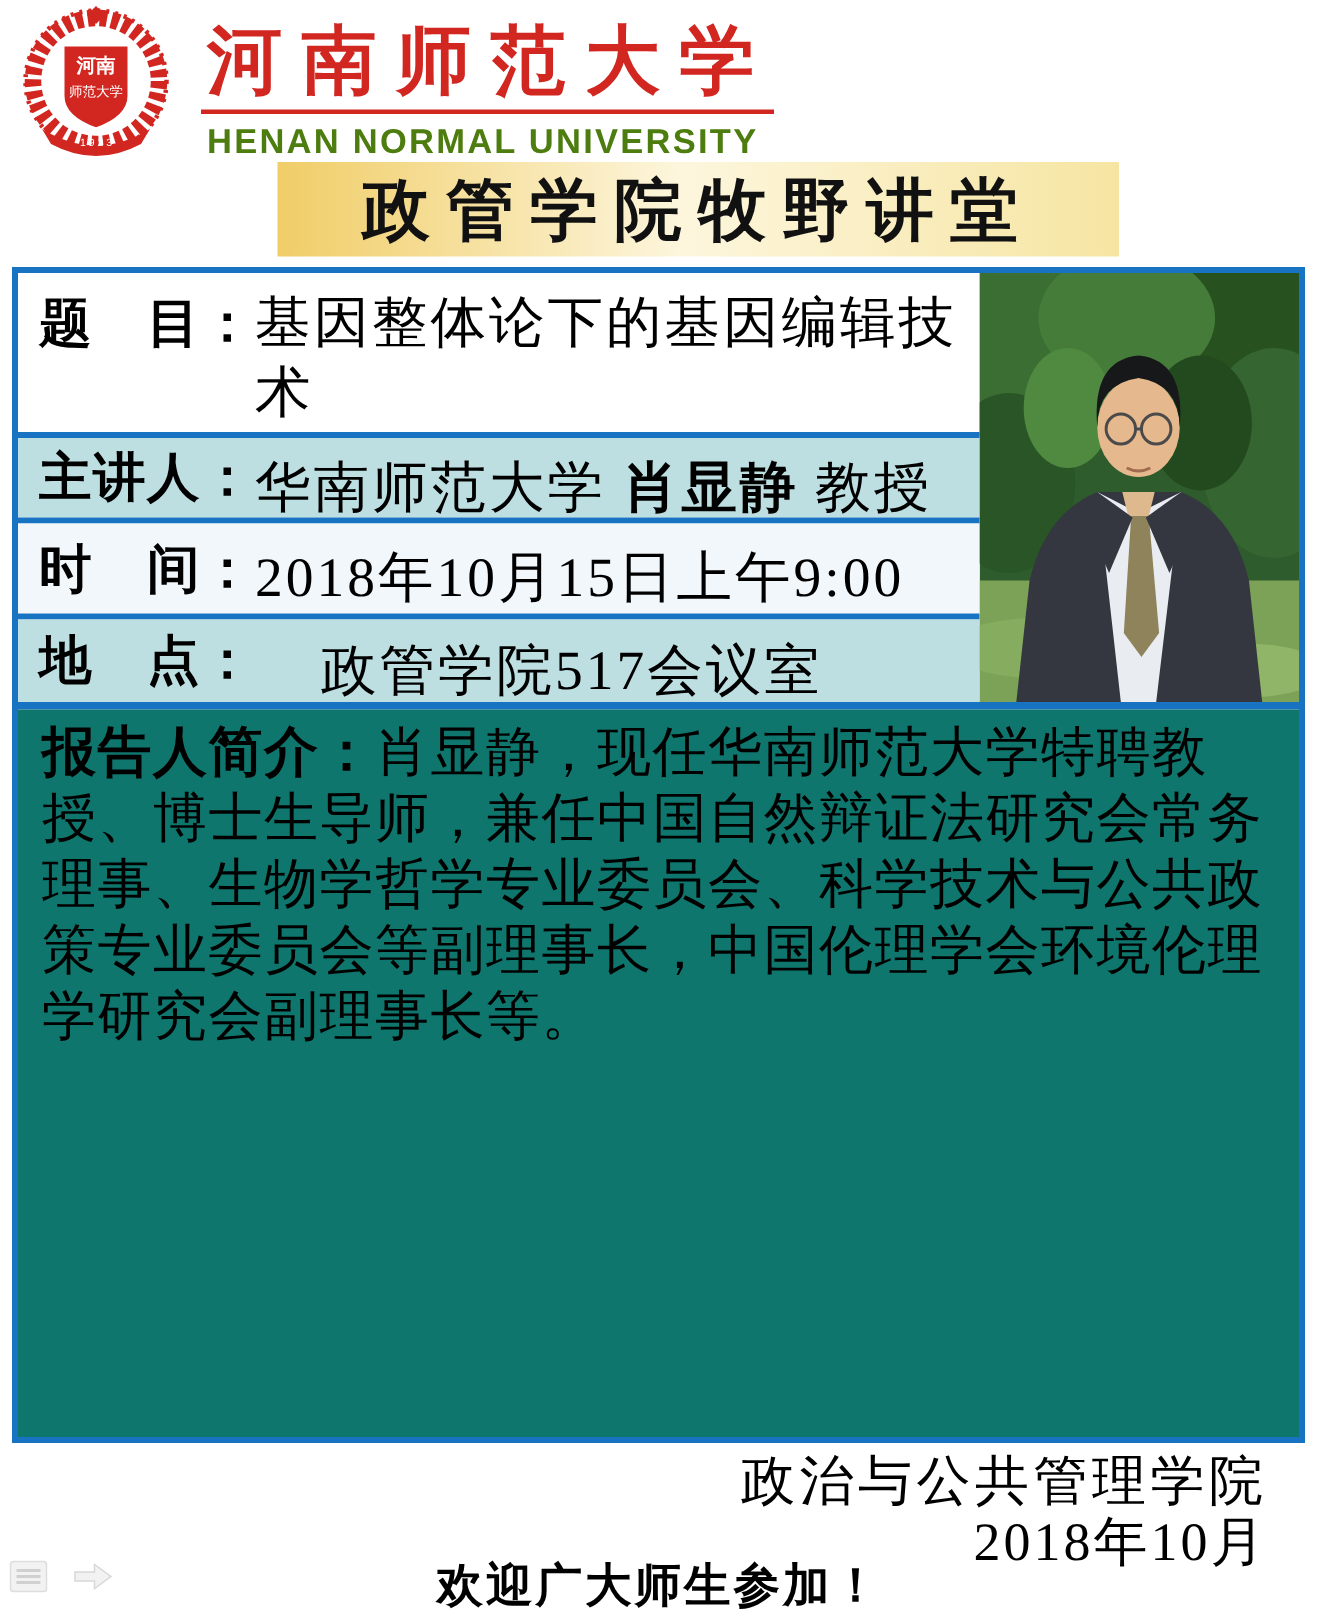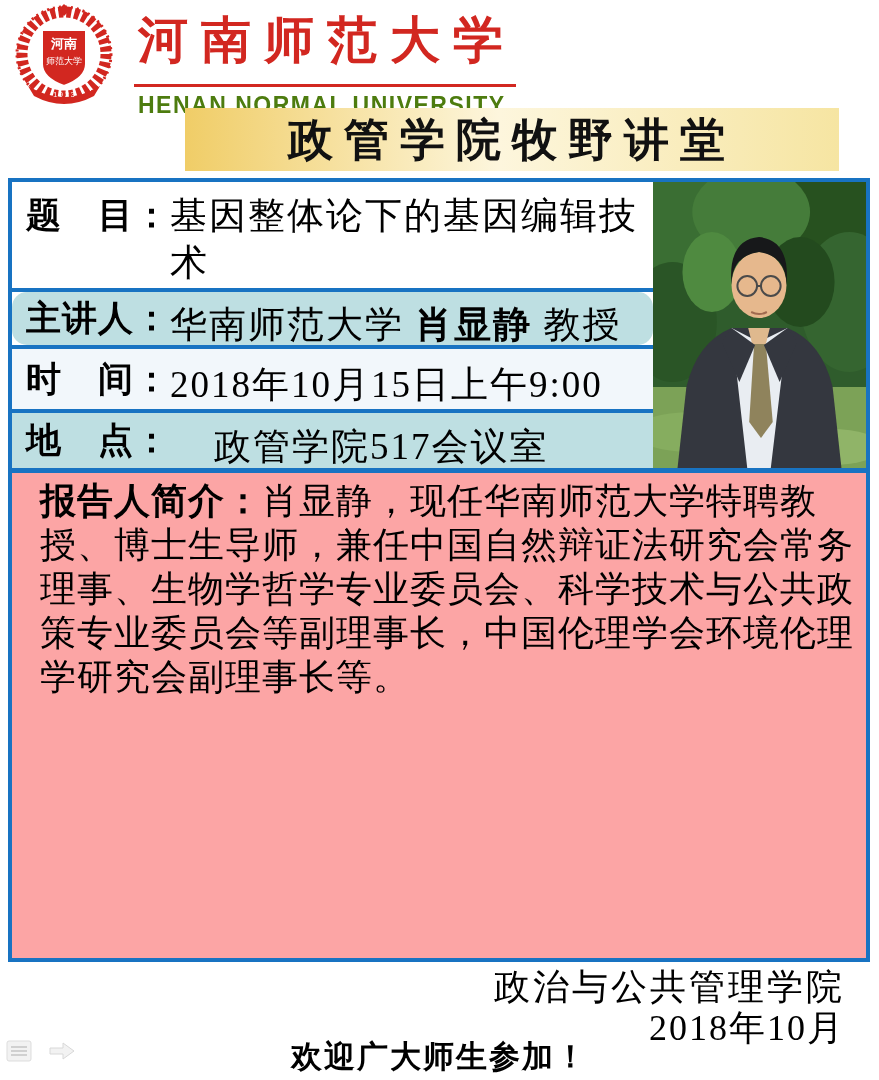--- a/index.html
+++ b/index.html
@@ -7,60 +7,60 @@
   #poster {
     position:relative; width:879px; height:1080px; background:#ffffff;
     overflow:hidden; font-family:"Liberation Serif", serif; color:#000;
   }
   
   .header { position:absolute; top:4px; left:8px; display:flex; align-items:flex-start; }
   .logo { width:112px; height:104px; flex:none; }
   .title-block { margin-left:14px; padding-top:8px; }
   .cn-name {
     display:inline-block; color:#d22720; font-size:50px; font-weight:bold;
-    letter-spacing:13px; line-height:1.15; padding-bottom:14px; padding-left:4px;
+    letter-spacing:13px; line-height:1.15; padding-bottom:3px; padding-left:4px;
     border-bottom:3px solid #d22720; font-family:"Liberation Serif", serif;
   }
   .en-name {
     color:#4d7c0f; font-size:23px; letter-spacing:1.5px; margin-top:5px; padding-left:4px;
     font-family:"Liberation Sans", sans-serif; font-weight:bold;
   }
   
   .banner {
-    position:absolute; left:185px; top:108px; width:654px; height:63px;
+    position:absolute; left:185px; top:108px; width:561px; height:63px;
     background:linear-gradient(90deg,#f0cd67 0%,#fdf6dd 48%,#f6e5a2 100%);
     display:flex; align-items:center; justify-content:center;
   }
   .banner-text { font-size:45px; letter-spacing:11px; font-weight:600; color:#111; }
   
   .main-table {
     position:absolute; left:8px; top:178px; width:862px; height:784px;
     border:4px solid #1873c2; display:flex; flex-direction:column; background:#fff;
   }
   .info-area { display:flex; height:286px; flex:none; }
   .rows-col { width:641px; flex:none; display:flex; flex-direction:column; }
   .photo-col { flex:1; position:relative; overflow:hidden; }
   .photo-col svg { display:block; width:100%; height:100%; }
   .hdiv { height:4px; background:#1873c2; flex:none; }
   .full-div { height:5px; background:#1873c2; flex:none; }
   .row { display:flex; align-items:center; padding-left:14px; overflow:hidden; }
   .row-title { height:106px; background:#ffffff; align-items:flex-start; padding-top:10px; }
-  .row-speaker { height:53px; background:#bedfe2;border-radius:15px; }
+  .row-speaker { height:53px; background:#bedfe2; }
   .row-time { height:60px; background:#f2f7fb; }
   .row-venue { height:55px; background:#bedfe2;gap:44px; }
   .row-label {
     font-family:"Liberation Sans", sans-serif; font-weight:bold;
     font-size:35px; white-space:pre; flex:none; letter-spacing:1px;
   }
   .row-value { font-size:37px; letter-spacing:2px; white-space:nowrap;margin-top:12px; }
   .title-lines { font-size:37px; letter-spacing:2px; line-height:47px; }
   .speaker-name { font-family:"Liberation Sans", sans-serif; font-weight:bold; font-size:37px; }
   
   .bio {
-    flex:1; background:#fca5a5; padding:6px 12px 0 28px;
+    flex:1; background:#0f766e; padding:6px 12px 0 16px;
     font-size:36px; line-height:44px; letter-spacing:1px;
   }
   .bio p.indent { text-indent:2em; }
   .bio-label { font-family:"Liberation Sans", sans-serif; font-weight:bold; }
   
   .footer-org  { position:absolute; top:963px;  right:34px; font-size:36px; letter-spacing:3px; }
   .footer-date { position:absolute; top:1004px; right:34px; font-size:36px; letter-spacing:2px; }
   .welcome {
     position:absolute; top:1036px; left:0; width:879px; text-align:center;
     font-size:31px; font-weight:bold; font-family:"Liberation Sans", sans-serif; letter-spacing:2px;

